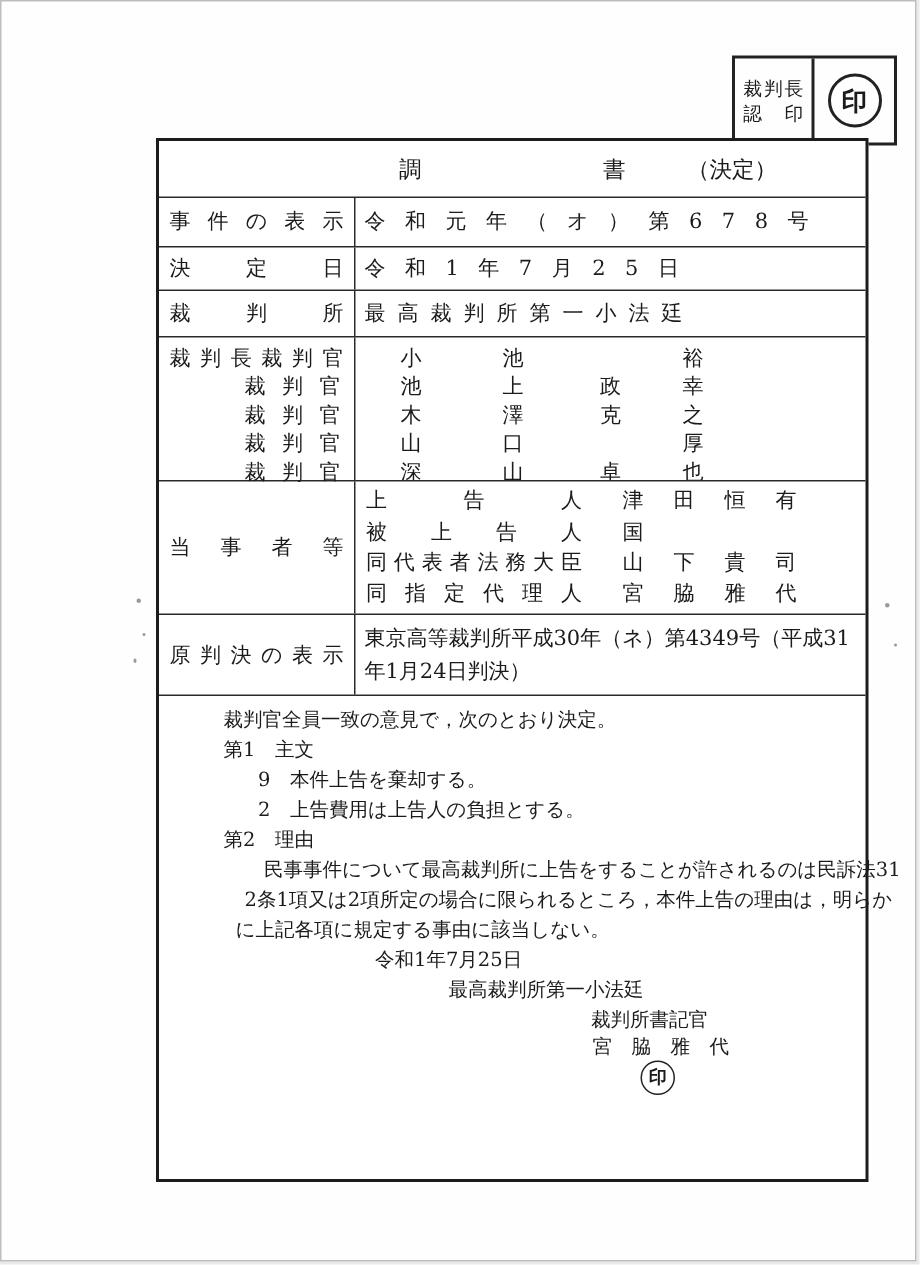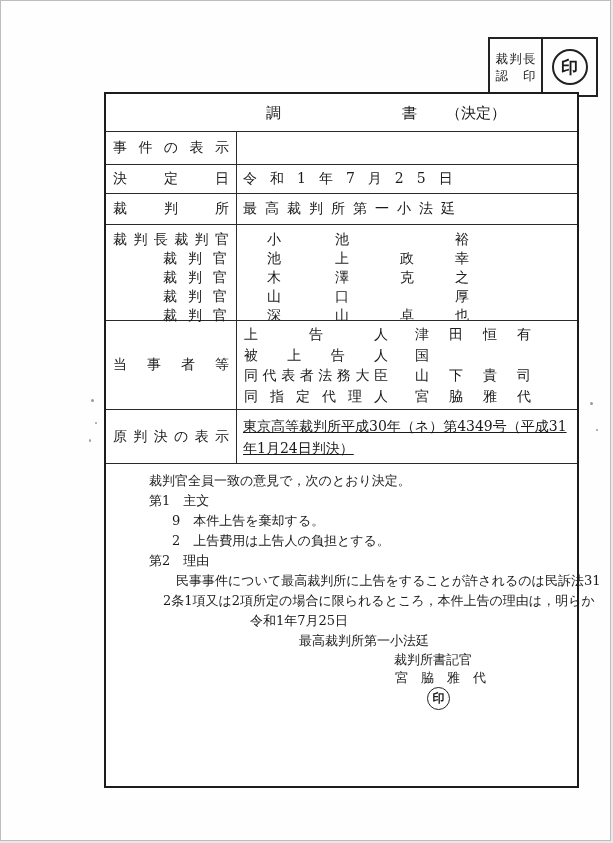--- a/index.html
+++ b/index.html
@@ -48,21 +48,21 @@
   }
   .value-cell{flex:1;display:flex;flex-direction:column;justify-content:center;font-size:14px;overflow:hidden;}
   .split{display:flex;}
   .between{justify-content:space-between;}
   .endgap{justify-content:flex-end;gap:11px;padding-right:2px;}
   
   .title-row{height:38px;position:relative;font-size:15px;}
   .title-row span{position:absolute;top:10px;}
   .title-left{left:160px;}
   .title-right{left:296px;}
-  .title-kind{left:340px;}
+  .title-kind{left:352px;}
   
   .row-case{height:33px;}
   .row-date{height:29px;}
   .row-court{height:31px;}
   .ls13{letter-spacing:13px;padding-left:6px;white-space:nowrap;}
   .ls8{letter-spacing:8px;padding-left:6px;white-space:nowrap;}
   
   .row-judges{height:96px;}
   .row-judges .label-cell{justify-content:flex-start;padding-top:5px;}
   .row-judges .value-cell{justify-content:flex-start;padding-top:5px;}
@@ -72,21 +72,21 @@
     padding-left:30px;line-height:19px;height:19px;white-space:nowrap;
   }
   
   .row-parties{height:89px;}
   .party-line{display:flex;line-height:20.5px;height:20.5px;padding-left:7px;align-items:baseline;}
   .party-role{width:144px;flex:none;}
   .party-name{margin-left:27px;letter-spacing:20px;white-space:nowrap;}
   
   .row-original{height:54px;}
   .row-original .value-cell{padding-left:6px;line-height:22px;font-size:14px;}
-  .ojline{white-space:nowrap;text-decoration:underline;}
+  .ojline{white-space:nowrap;}
   
   .row-body{flex-direction:column;padding:7px 4px 0 7px;font-size:13px;}
   .b-line{line-height:20px;height:20px;white-space:pre;margin-left:36px;}
   .ind23{padding-left:23px;}
   .ind27{padding-left:27px;}
   .ind14{padding-left:14px;}
   .ind8{padding-left:8px;}
   .ind101{padding-left:101px;}
   .ind150{padding-left:150px;}
   .sig-line{display:flex;align-items:center;padding-left:180px;height:22px;flex-direction:column;}
@@ -127,20 +127,23 @@
 
     <div class="t-row row-case">
       <div class="label-cell">
         <div class="split between">
             <span>事</span>
             <span>件</span>
             <span>の</span>
             <span>表</span>
             <span>示</span>
           </div>
+      </div>
+      <div class="value-cell">
+        <div class="ls13">令和元年（オ）第678号</div>
       </div>
     </div>
 
     <div class="t-row row-date">
       <div class="label-cell">
         <div class="split between">
             <span>決</span>
             <span>定</span>
             <span>日</span>
           </div>
@@ -300,20 +303,21 @@
     </div>
 
     <div class="t-row row-body">
       <div class="b-line">裁判官全員一致の意見で，次のとおり決定。</div>
       <div class="b-line">第1　主文</div>
       <div class="b-line ind23">9　本件上告を棄却する。</div>
       <div class="b-line ind23">2　上告費用は上告人の負担とする。</div>
       <div class="b-line">第2　理由</div>
       <div class="b-line ind27">民事事件について最高裁判所に上告をすることが許されるのは民訴法31</div>
       <div class="b-line ind14">2条1項又は2項所定の場合に限られるところ，本件上告の理由は，明らか</div>
+      <div class="b-line ind8">に上記各項に規定する事由に該当しない。</div>
       <div class="b-line ind101">令和1年7月25日</div>
       <div class="b-line ind150">最高裁判所第一小法廷</div>
       <div class="sig-line">
         <span>裁判所書記官</span>
         <span class="sig-name">宮脇雅代</span>
         <span class="seal-circle seal-sm sig-seal">印</span>
       </div>
     </div>
 
   </div>

